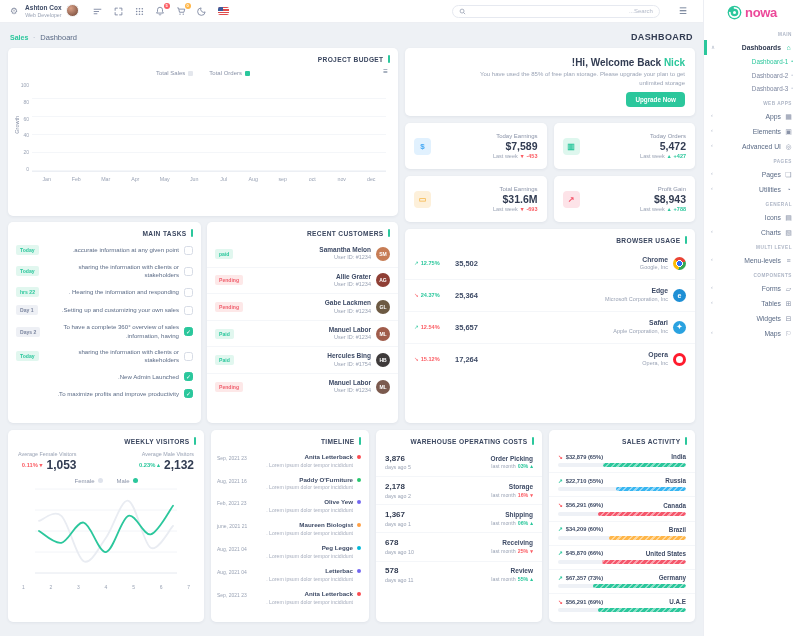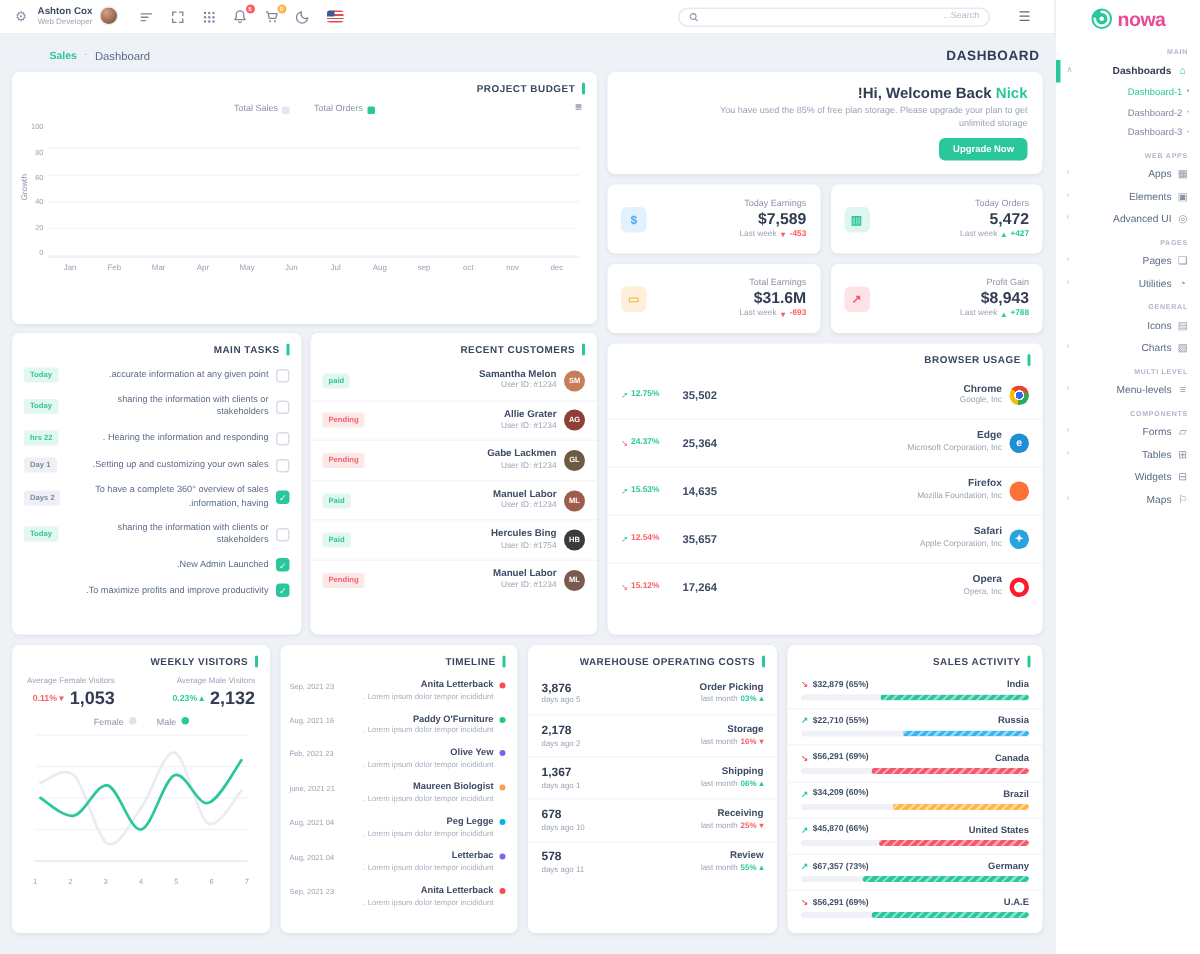--- a/index.html
+++ b/index.html
@@ -24,21 +24,21 @@
   .badge-dot{position:absolute;top:-3px;right:-4px;min-width:6px;height:6px;border-radius:50%;font-size:4px;color:#fff;display:flex;align-items:center;justify-content:center;font-weight:700;}
   .badge-red{background:#fb5d64;} .badge-orange{background:#ffb648;}
   .flag{width:11px;height:8px;border-radius:2px;overflow:hidden;position:relative;background:repeating-linear-gradient(to bottom,#e04b4b 0 1.2px,#fff 1.2px 2.4px);}
   .flag::after{content:'';position:absolute;left:0;top:0;width:5px;height:4px;background:#3c5a9a;}
   .tb-spacer{flex:1;}
   .tb-search{width:208px;height:13px;border:1px solid #e6e9f0;border-radius:8px;display:flex;align-items:center;padding:0 6px;gap:4px;background:#fff;}
   .tb-search input{border:0;outline:0;flex:1;font-size:6px;text-align:right;color:var(--mid);background:transparent;}
   .tb-search input::placeholder{color:#b3bac9;}
   .tb-menu{font-size:9px;color:#5b6b86;margin:0 6px 0 12px;line-height:1;}
   
-  .bc-row{display:flex;align-items:center;padding:9px 10px 6px;flex:none;margin-left:23px;}
+  .bc-row{display:flex;align-items:center;padding:9px 10px 6px;flex:none;}
   .bc-sales{color:var(--accent);font-size:7px;font-weight:700;}
   .bc-sep{color:#b6bdcc;font-size:6px;margin:0 5px;}
   .bc-page{color:var(--mid);font-size:7.5px;}
   .page-title{margin-left:auto;font-size:9px;font-weight:800;color:var(--dark);letter-spacing:.4px;}
   
   .card{background:#fff;border-radius:5px;box-shadow:0 1px 3px rgba(40,50,80,.07);overflow:hidden;}
   .card-title{display:flex;justify-content:flex-end;align-items:center;gap:4px;padding:7px 8px 4px;font-size:6.6px;font-weight:800;color:#3a465f;letter-spacing:.35px;}
   .title-bar{width:2.5px;height:8px;background:var(--accent);border-radius:1px;}
   .upper{display:flex;gap:7px;padding:0 8px;flex:none;}
   .left-col{width:390px;display:flex;flex-direction:column;gap:6px;}
@@ -548,36 +548,20 @@
                     <span class="br-name">Edge</span>
                     <span class="br-co">Microsoft Corporation, Inc</span>
                   </div>
                   <span class="br-icon" style="background: rgb(30, 143, 213);">e</span>
                 </div>
               </div>
               <div class="br-row">
                 <div class="br-left">
                   <span class="br-trend">
                     <span class="arr-up">↗</span>
-                    <span class="pct-teal">15.53%</span>
-                  </span>
-                  <span class="br-val">14,635</span>
-                </div>
-                <div class="br-right">
-                  <div class="br-names">
-                    <span class="br-name">Firefox</span>
-                    <span class="br-co">Mozilla Foundation, Inc</span>
-                  </div>
-                  <span class="br-icon" style="background: rgb(255, 113, 57);"></span>
-                </div>
-              </div>
-              <div class="br-row">
-                <div class="br-left">
-                  <span class="br-trend">
-                    <span class="arr-up">↗</span>
                     <span class="pct-red">12.54%</span>
                   </span>
                   <span class="br-val">35,657</span>
                 </div>
                 <div class="br-right">
                   <div class="br-names">
                     <span class="br-name">Safari</span>
                     <span class="br-co">Apple Corporation, Inc</span>
                   </div>
                   <span class="br-icon" style="background: rgb(42, 162, 224);">✦</span>
@@ -600,21 +584,21 @@
                 </div>
               </div>
             </div>
         </div>
 
       </div>
     </div>
 
     <div class="bottom">
 
-      <div class="card" style="width:172px">
+      <div class="card" style="width:196px">
         <div class="card-title">
           <span>WEEKLY VISITORS</span>
           <span class="title-bar"></span>
         </div>
         <div class="wv-stats">
           <div class="wv-col">
             <span class="wv-label">Average Female Visitors</span>
             <div class="wv-valrow">
               <span class="wv-pct delta-down"><span>0.11%</span> ▾</span>
               <span class="wv-value">1,053</span>

